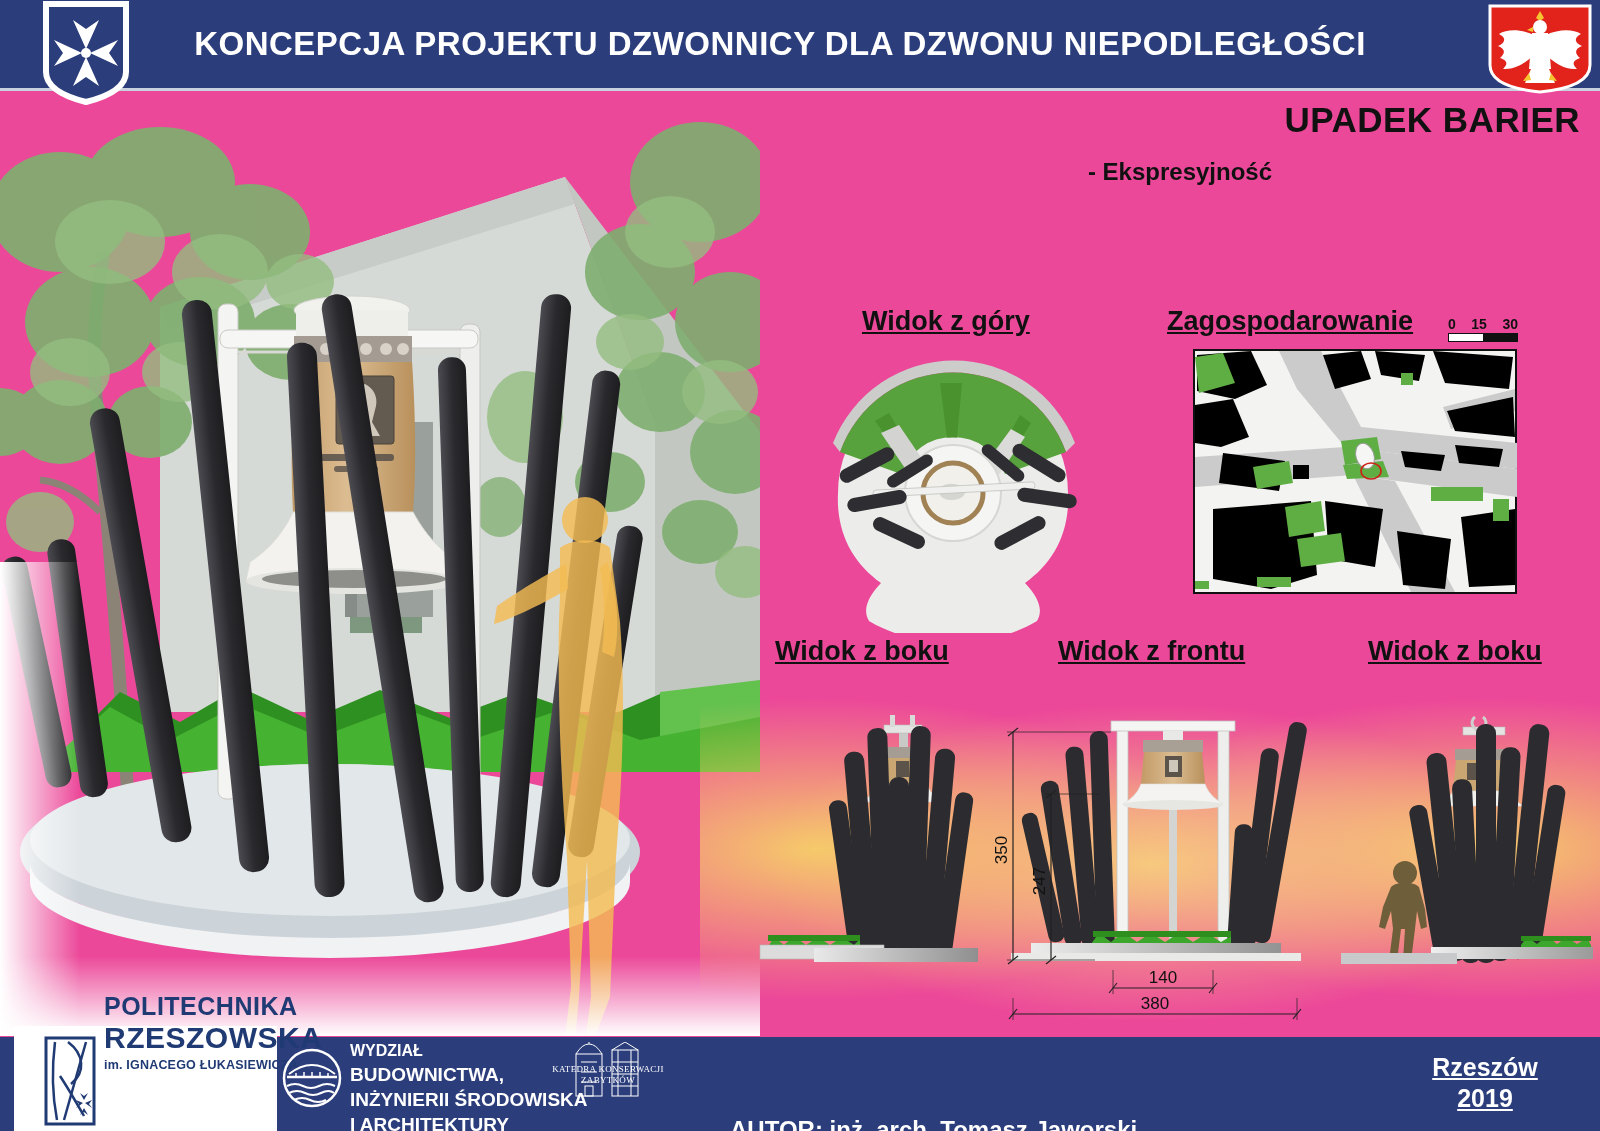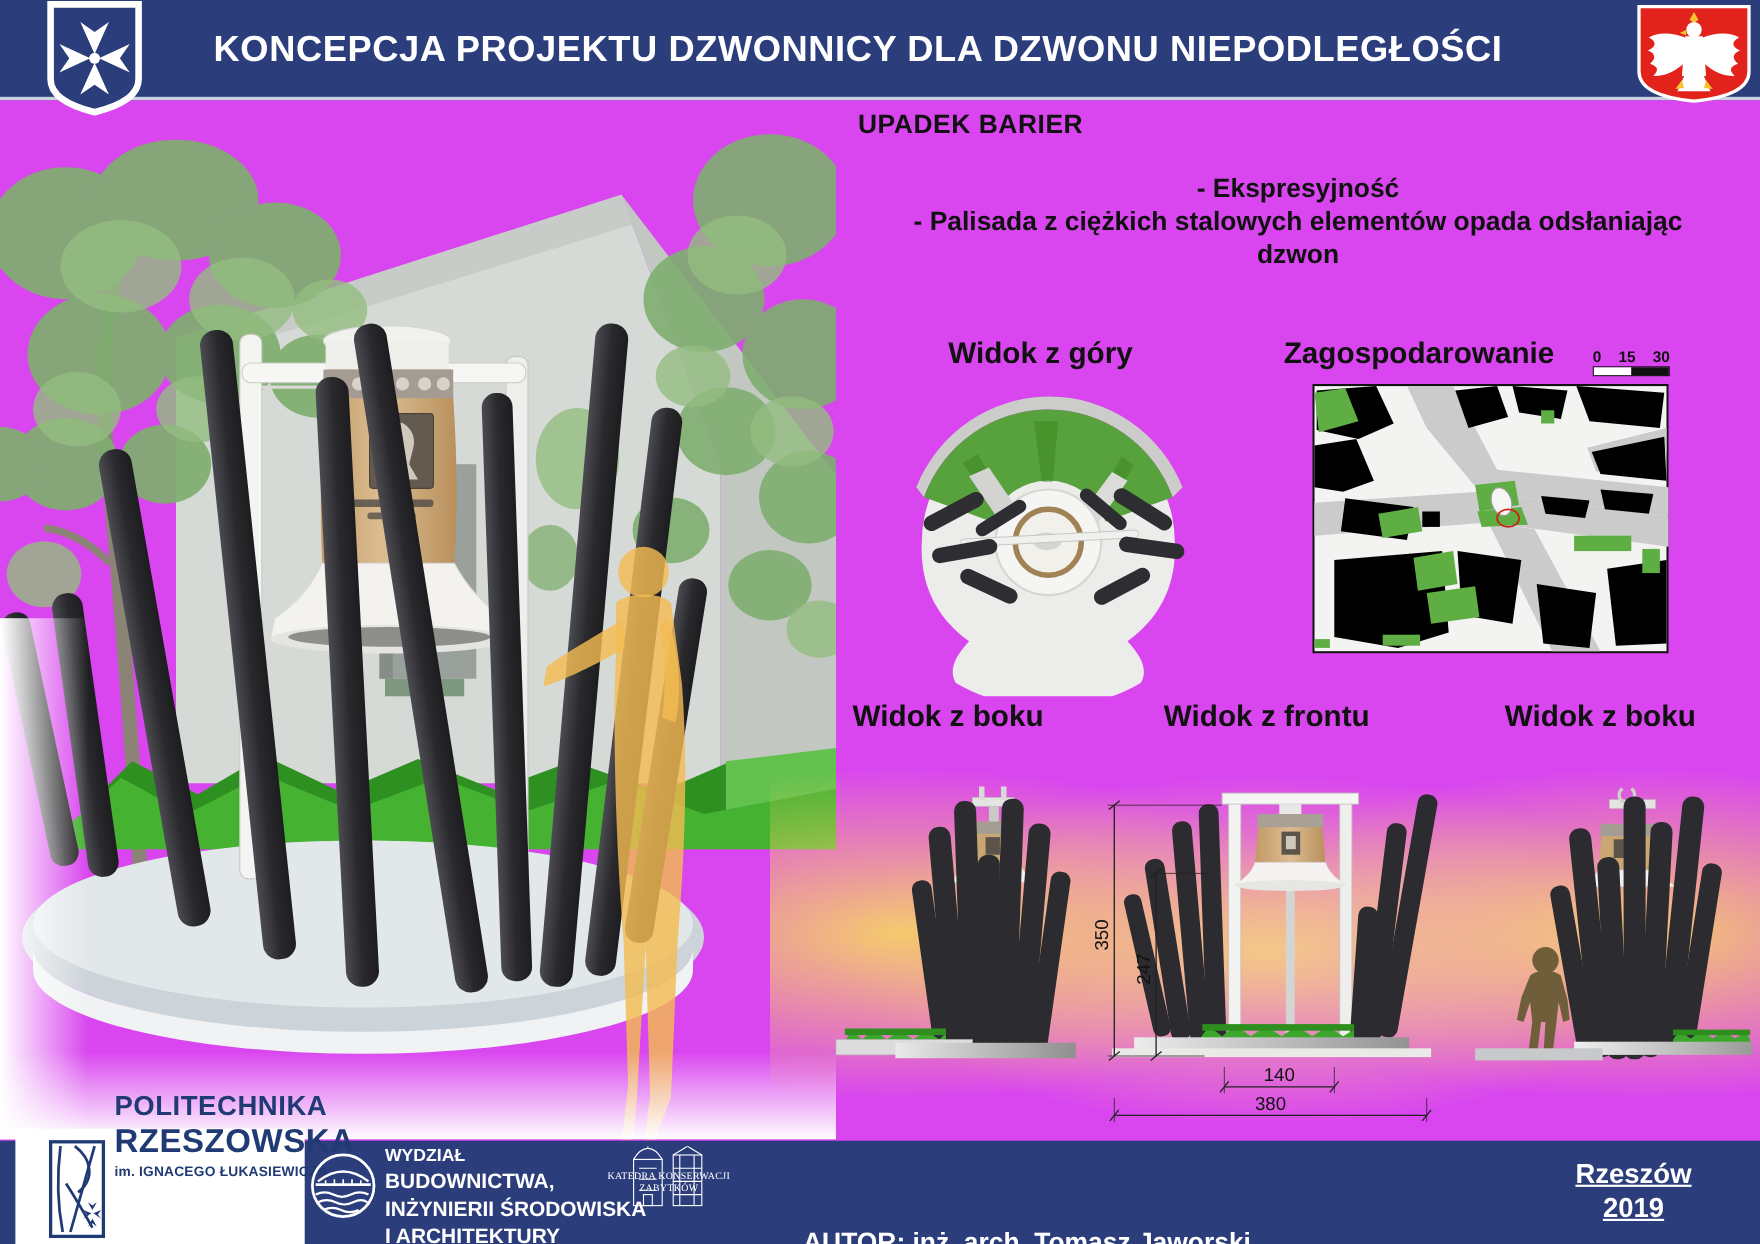--- a/index.html
+++ b/index.html
@@ -1,30 +1,30 @@
 <!DOCTYPE html>
 <html><head>
 <meta charset="utf-8">
 <style>
   html,body{margin:0;padding:0;background:#fff;}
-  .poster{position:relative;width:1600px;height:1131px;background:#d946ef;overflow:hidden;
+  .poster{position:relative;width:1600px;height:1131px;background:#ec4899;overflow:hidden;
           font-family:"Liberation Sans", sans-serif;color:#111;}
   .abs{position:absolute;}
   
   .topbar{position:absolute;left:0;top:0;width:1600px;height:88px;background:#2b3d7b;
           border-bottom:3px solid #c9d0de;}
   .main-title{position:absolute;left:160px;top:0;width:1240px;height:88px;display:flex;
           align-items:center;justify-content:center;color:#fff;font-weight:bold;
           font-size:33px;letter-spacing:.5px;white-space:nowrap;}
   
-  .concept-head{position:absolute;left:780px;top:100px;width:800px;text-align:left;
-          font-size:24px;font-weight:bold;letter-spacing:.5px;}
+  .concept-head{position:absolute;left:780px;top:100px;width:800px;text-align:right;
+          font-size:35px;font-weight:bold;letter-spacing:.5px;}
   .bullets{position:absolute;left:790px;top:157px;width:780px;text-align:center;
           font-size:24px;font-weight:bold;line-height:30px;}
-  .viewlabel{position:absolute;font-size:27px;font-weight:bold;white-space:nowrap;}
+  .viewlabel{position:absolute;font-size:27px;font-weight:bold;white-space:nowrap;text-decoration:underline;}
   
   .scalebar{position:absolute;left:1448px;top:316px;width:70px;}
   .scalebar .nums{display:flex;justify-content:space-between;font-size:14px;font-weight:bold;}
   .scalebar .bar{display:flex;height:7px;border:1.5px solid #111;margin-top:1px;}
   .scalebar .seg-w{flex:1;background:#fff;}
   .scalebar .seg-b{flex:1;background:#111;}
   
   .glow{position:absolute;left:700px;top:648px;width:900px;height:372px;
     background:
       radial-gradient(58% 52% at 13% 54%, rgba(246,208,104,.95) 0%, rgba(246,208,104,0) 78%),
@@ -216,21 +216,20 @@
       <path d="M607,470 C618,500 620,540 614,565 L602,560 C606,532 604,498 600,476 Z"></path>
     </g>
 
     <rect x="0" y="470" width="80" height="474" fill="url(#fadeL)"></rect>
     <rect x="0" y="864" width="760" height="80" fill="url(#fadeB)"></rect>
   </svg>
 
   <div class="concept-head">UPADEK BARIER</div>
   <div class="bullets">
     <div>- Ekspresyjność</div>
-    <div>- Palisada z ciężkich stalowych elementów opada odsłaniając dzwon</div>
   </div>
 
   <div class="viewlabel" style="left:862px;top:306px;">Widok z góry</div>
   <div class="viewlabel" style="left:1167px;top:306px;">Zagospodarowanie</div>
   <div class="scalebar">
     <div class="nums">
       <span>0</span>
       <span>15</span>
       <span>30</span>
     </div>

